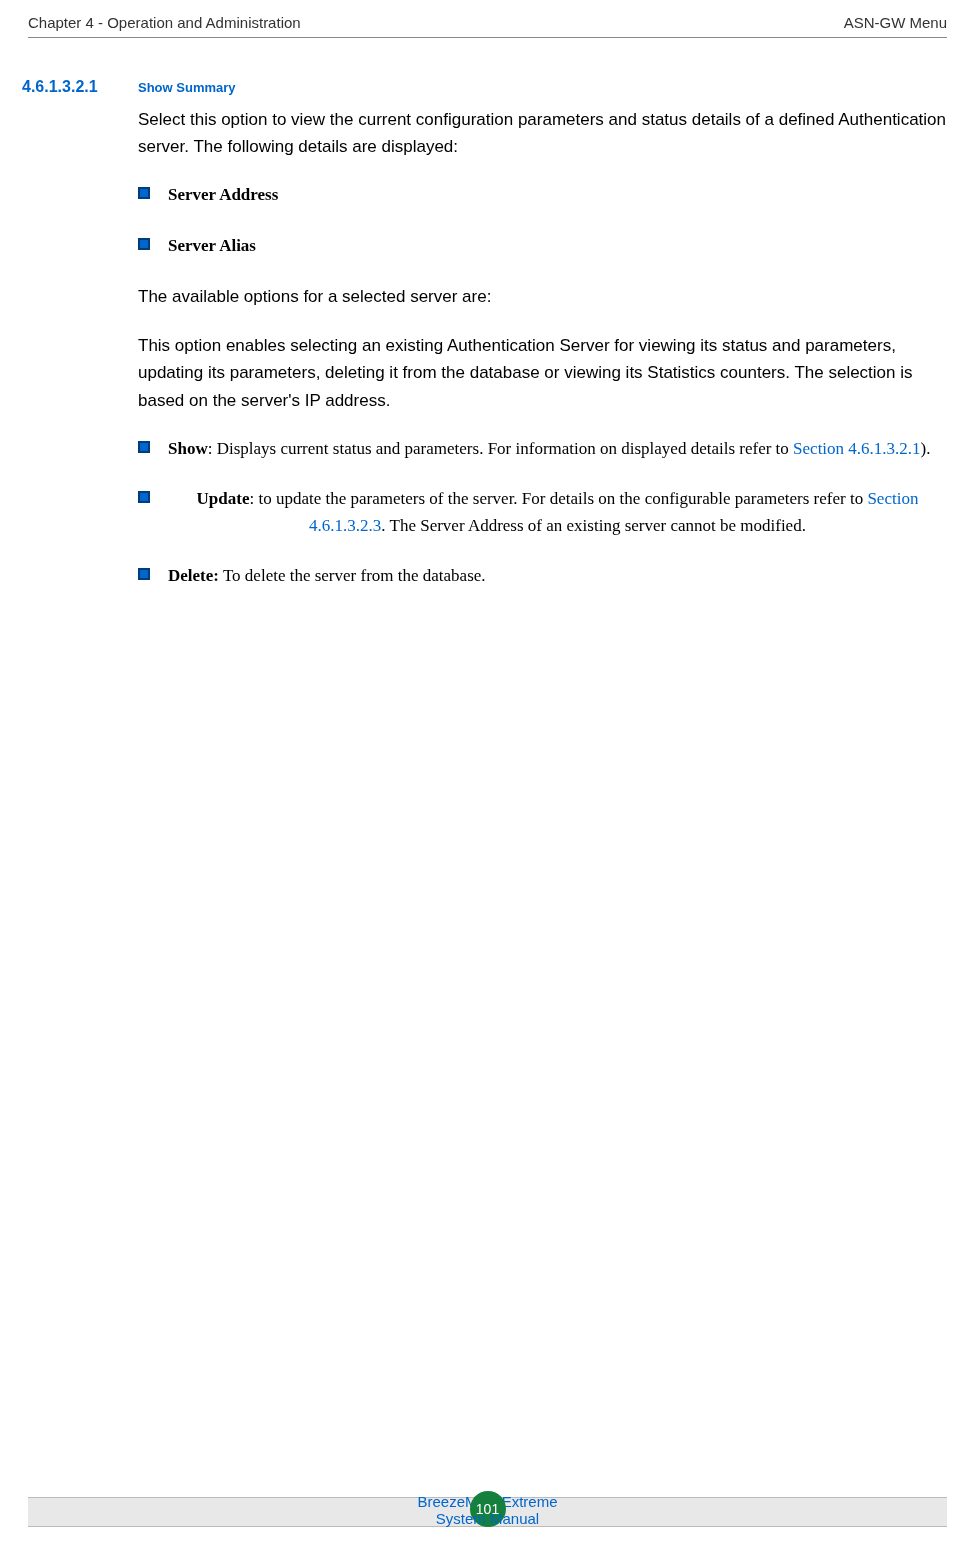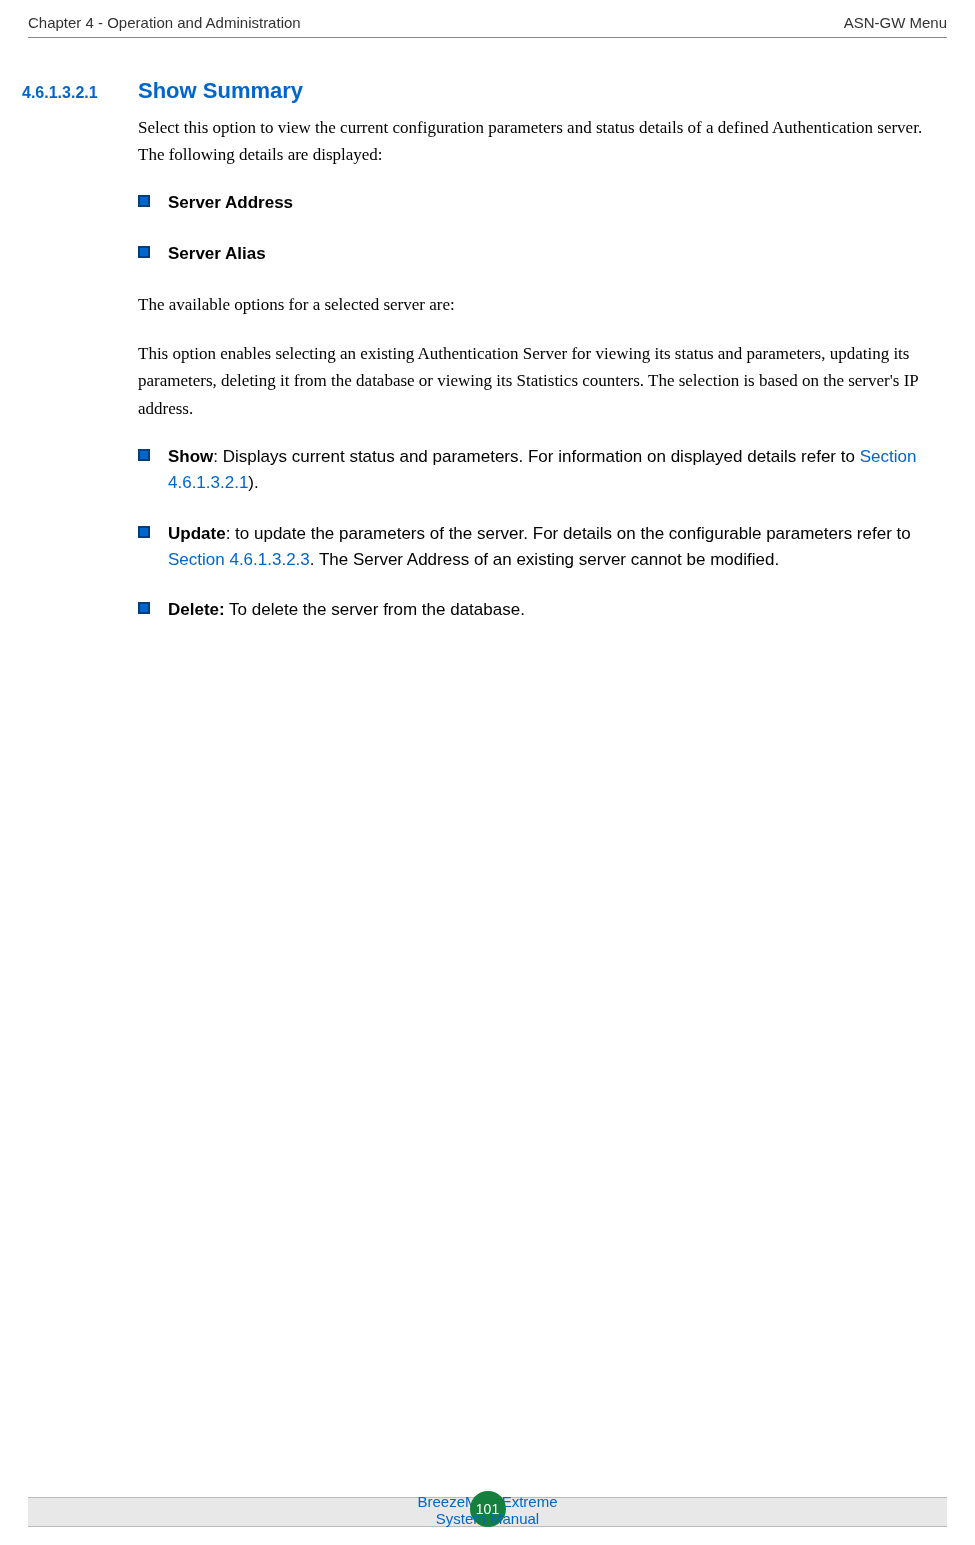--- a/index.html
+++ b/index.html
@@ -46,24 +46,24 @@
       font-weight: bold;
       color: #0066cc;
       font-size: 16px;
       width: 116px;
       flex-shrink: 0;
     }
     .section-title {
       font-family: Arial, Helvetica, sans-serif;
       font-weight: bold;
       color: #0066cc;
-      font-size: 22px;
+      font-size: 13px;
     }
     .body-text {
-      font-family: Liberation Serif, serif;
+      font-family: Liberation Sans, sans-serif;
       font-size: 17px;
       line-height: 1.6;
       margin-left: 116px;
       margin-bottom: 22px;
       color: #000;
     }
     .bullet-item {
       display: flex;
       align-items: flex-start;
       margin-left: 116px;
@@ -74,22 +74,23 @@
     .bullet-square {
       width: 12px;
       height: 12px;
       background: #0066cc;
       border: 2px solid #003d7a;
       flex-shrink: 0;
       margin-top: 5px;
       margin-right: 18px;
     }
     .bullet-text {
-      font-family: Liberation Sans, sans-serif;
+      font-family: Liberation Serif, serif;
       color: #000;
+      text-align: center;
     }
     .bold {
       font-weight: bold;
     }
     .link {
       color: #0066cc;
     }
     .footer {
       position: absolute;
       bottom: 18px;

